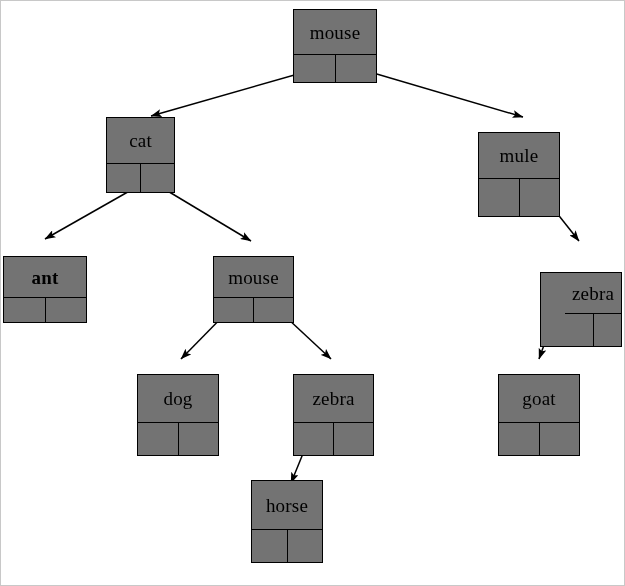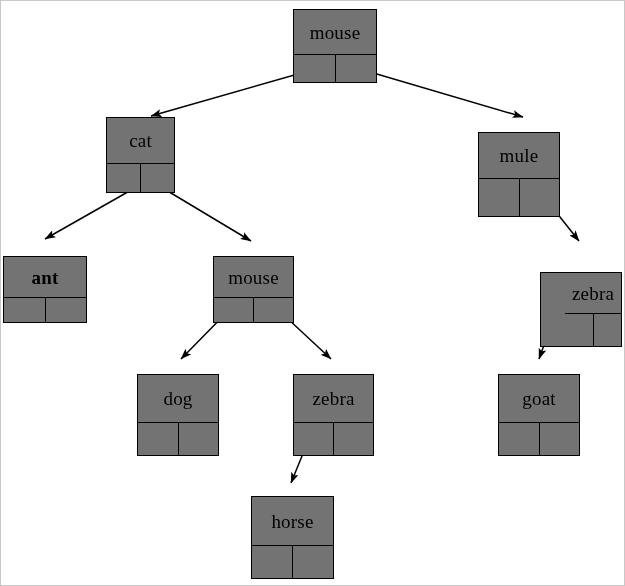--- a/index.html
+++ b/index.html
@@ -138,21 +138,21 @@
           <div class="ptr right"></div>
         </div>
       </div>
       <div class="node" style="left: 497px; top: 373px; width: 82px; height: 82px;">
         <div class="node-label" style="height: 47px;">goat</div>
         <div class="node-pointers">
           <div class="ptr left"></div>
           <div class="ptr right"></div>
         </div>
       </div>
-      <div class="node" style="left: 250px; top: 495px; width: 83px; height: 83px;">
+      <div class="node" style="left: 250px; top: 479px; width: 72px; height: 83px;">
         <div class="node-label" style="height: 48px;">horse</div>
         <div class="node-pointers">
           <div class="ptr left"></div>
           <div class="ptr right"></div>
         </div>
       </div>
     </div>
 
 </div>
 

